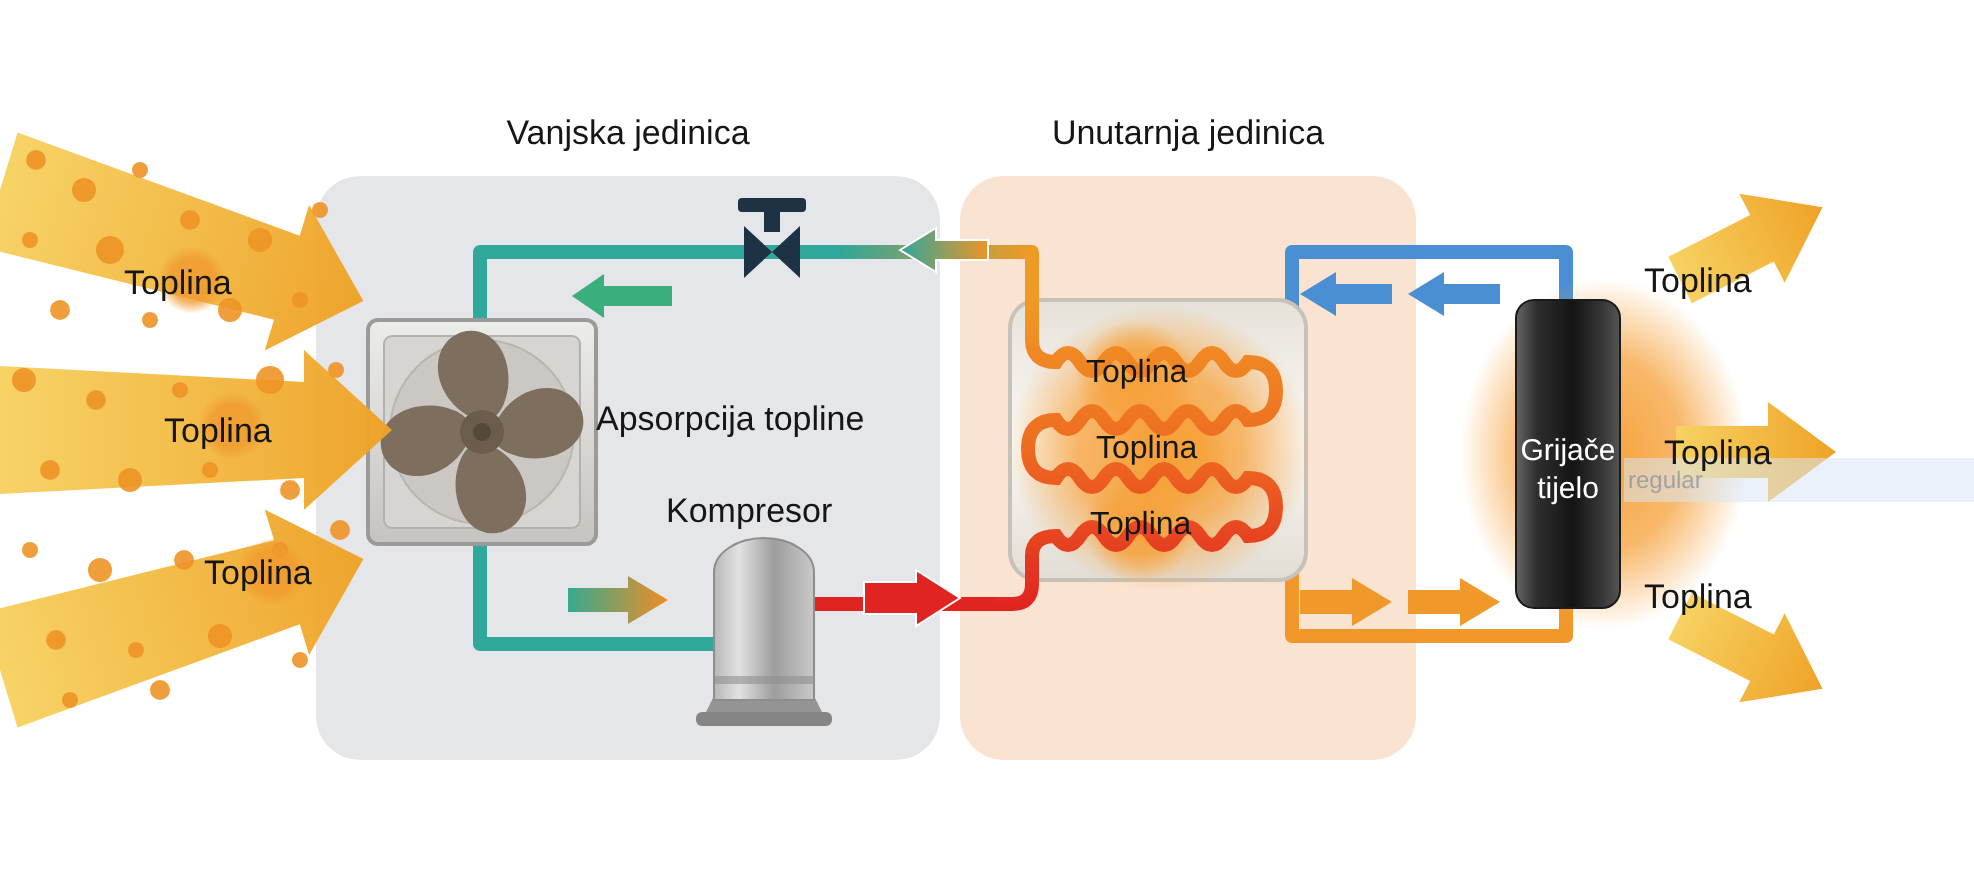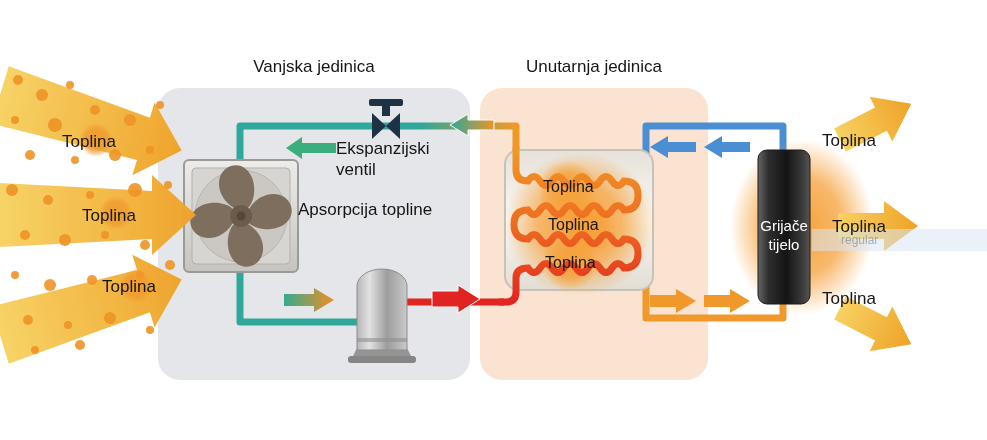--- a/index.html
+++ b/index.html
@@ -6,21 +6,21 @@
   .stage{position:relative;width:987px;height:440px;background:#ffffff;overflow:hidden;
          font-family:"Liberation Sans",sans-serif;}
   .stage svg{position:absolute;left:0;top:0;}
   .lbl{position:absolute;color:#161616;font-size:17px;line-height:21px;white-space:nowrap;}
   .lbl.wrap{white-space:normal;}
   .lbl.center{text-align:center;}
   .title{font-size:17px;}
   .radlbl{position:absolute;color:#ffffff;font-size:15px;line-height:19px;text-align:center;white-space:normal;margin-top:12px;}
   .watermark{position:absolute;left:812px;top:229px;width:175px;height:22px;
              background:rgba(216,230,243,.55);color:rgba(115,130,150,.6);
-             font-size:12px;line-height:22px;padding-left:29px;box-sizing:border-box;}
+             font-size:12px;line-height:22px;padding-left:2px;box-sizing:border-box;}
 </style>
 </head>
 <body>
 
 <div class="stage">
 
 <svg width="987" height="440" viewBox="0 0 987 440">
   <defs>
     <linearGradient id="gradYellow" x1="0" y1="0" x2="1" y2="0">
       <stop offset="0" stop-color="#f7d262"></stop>
@@ -205,22 +205,22 @@
 
   <div class="watermark">regular</div>
 
   <div class="lbl title center" style="left:494px;top:56px;width:200px;">Unutarnja jedinica</div>
   <div class="lbl title center" style="left:214px;top:56px;width:200px;">Vanjska jedinica</div>
 
   <div class="lbl" style="left:62px;top:131px;">Toplina</div>
   <div class="lbl" style="left:82px;top:205px;">Toplina</div>
   <div class="lbl" style="left:102px;top:276px;">Toplina</div>
 
-  <div class="lbl wrap" style="left:336px;top:138px;width:128px;">Ekspanzijski ventil</div>
   <div class="lbl" style="left:298px;top:199px;">Apsorpcija topline</div>
+  <div class="lbl" style="left:333px;top:245px;">Kompresor</div>
 
   <div class="lbl" style="left:543px;top:176px;font-size:16px;">Toplina</div>
   <div class="lbl" style="left:548px;top:214px;font-size:16px;">Toplina</div>
   <div class="lbl" style="left:545px;top:252px;font-size:16px;">Toplina</div>
 
   <div class="radlbl" style="left:752px;top:204px;width:64px;">Grijače tijelo</div>
 
   <div class="lbl" style="left:822px;top:130px;">Toplina</div>
   <div class="lbl" style="left:832px;top:216px;">Toplina</div>
   <div class="lbl" style="left:822px;top:288px;">Toplina</div>

